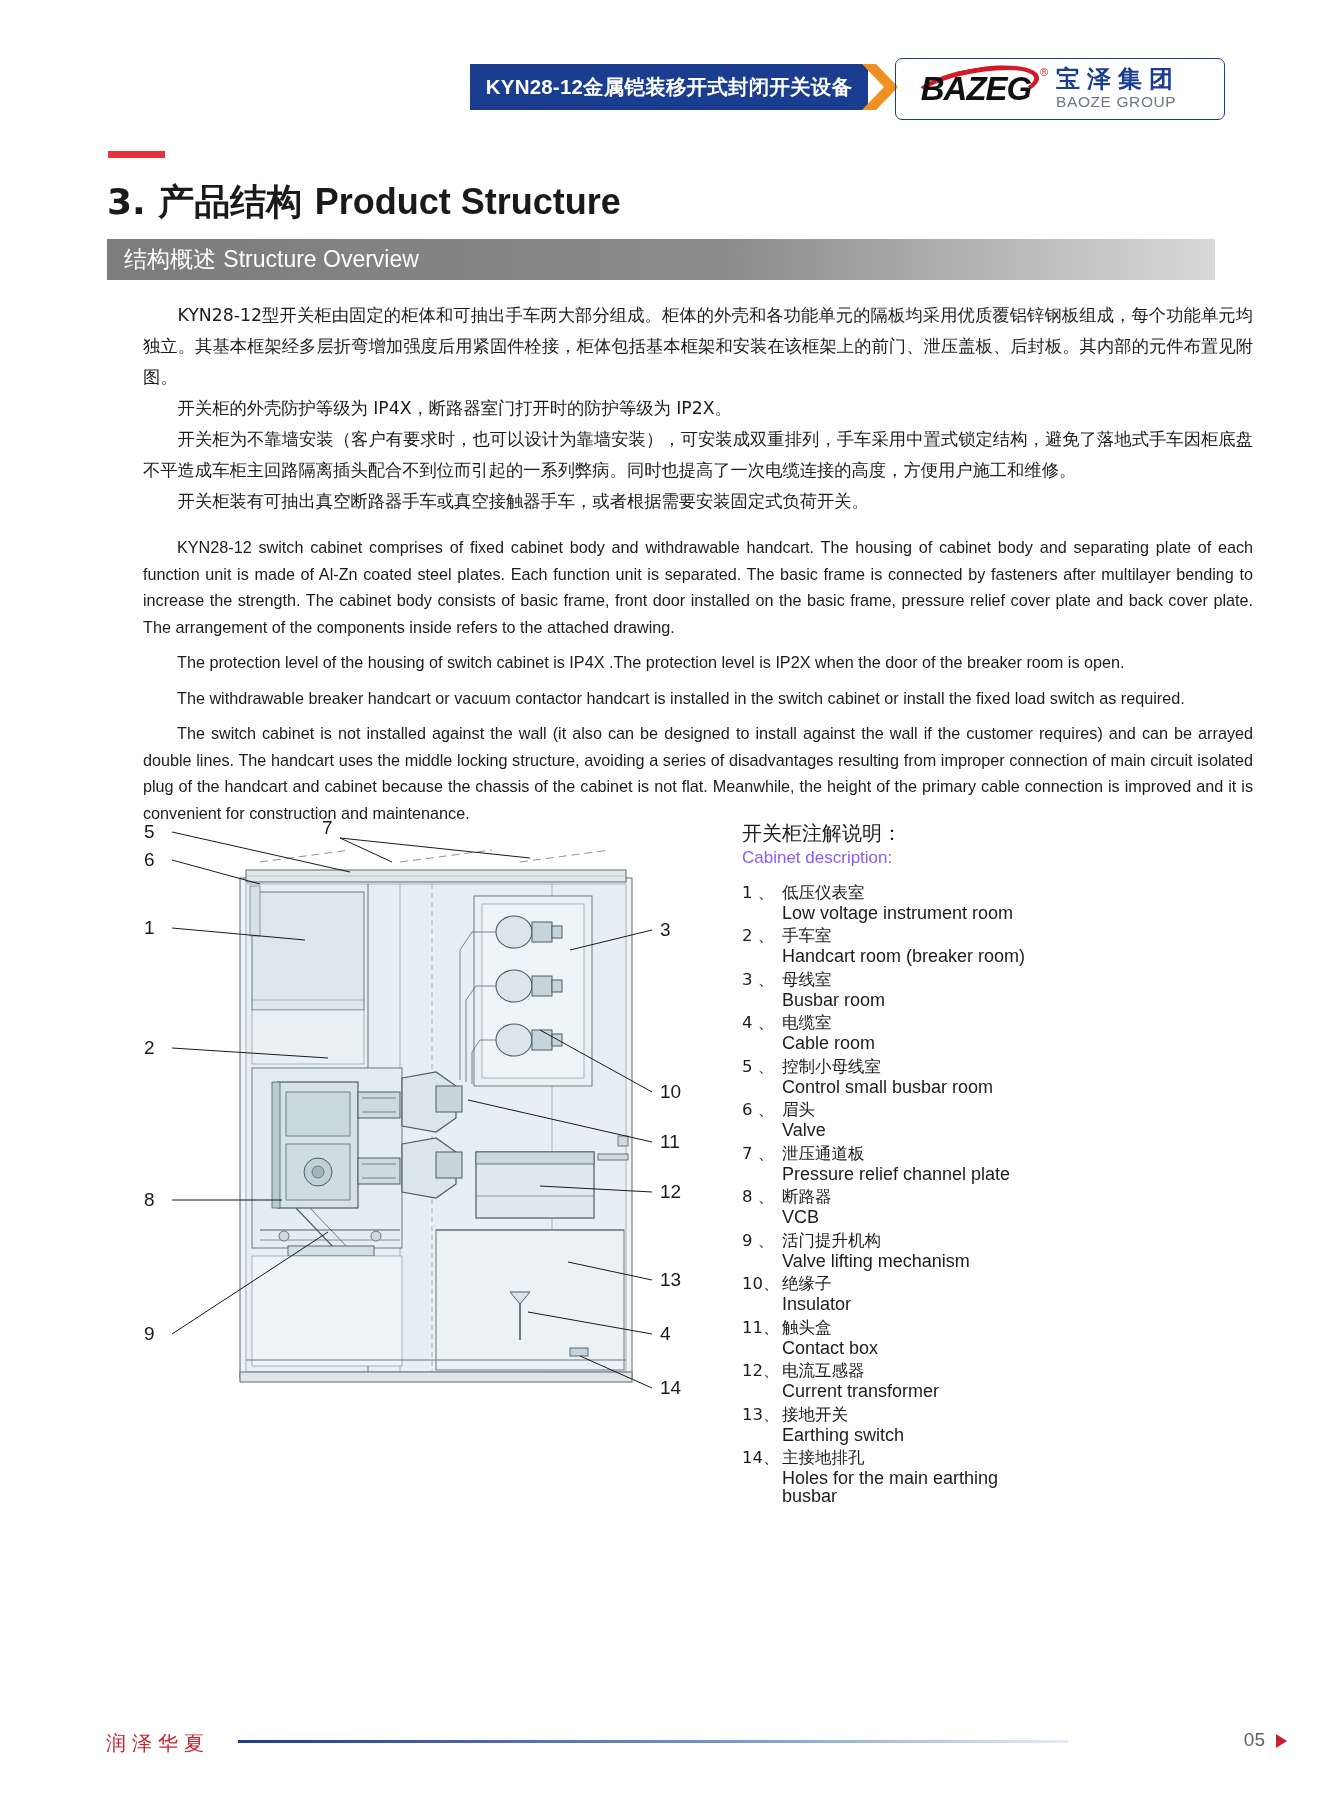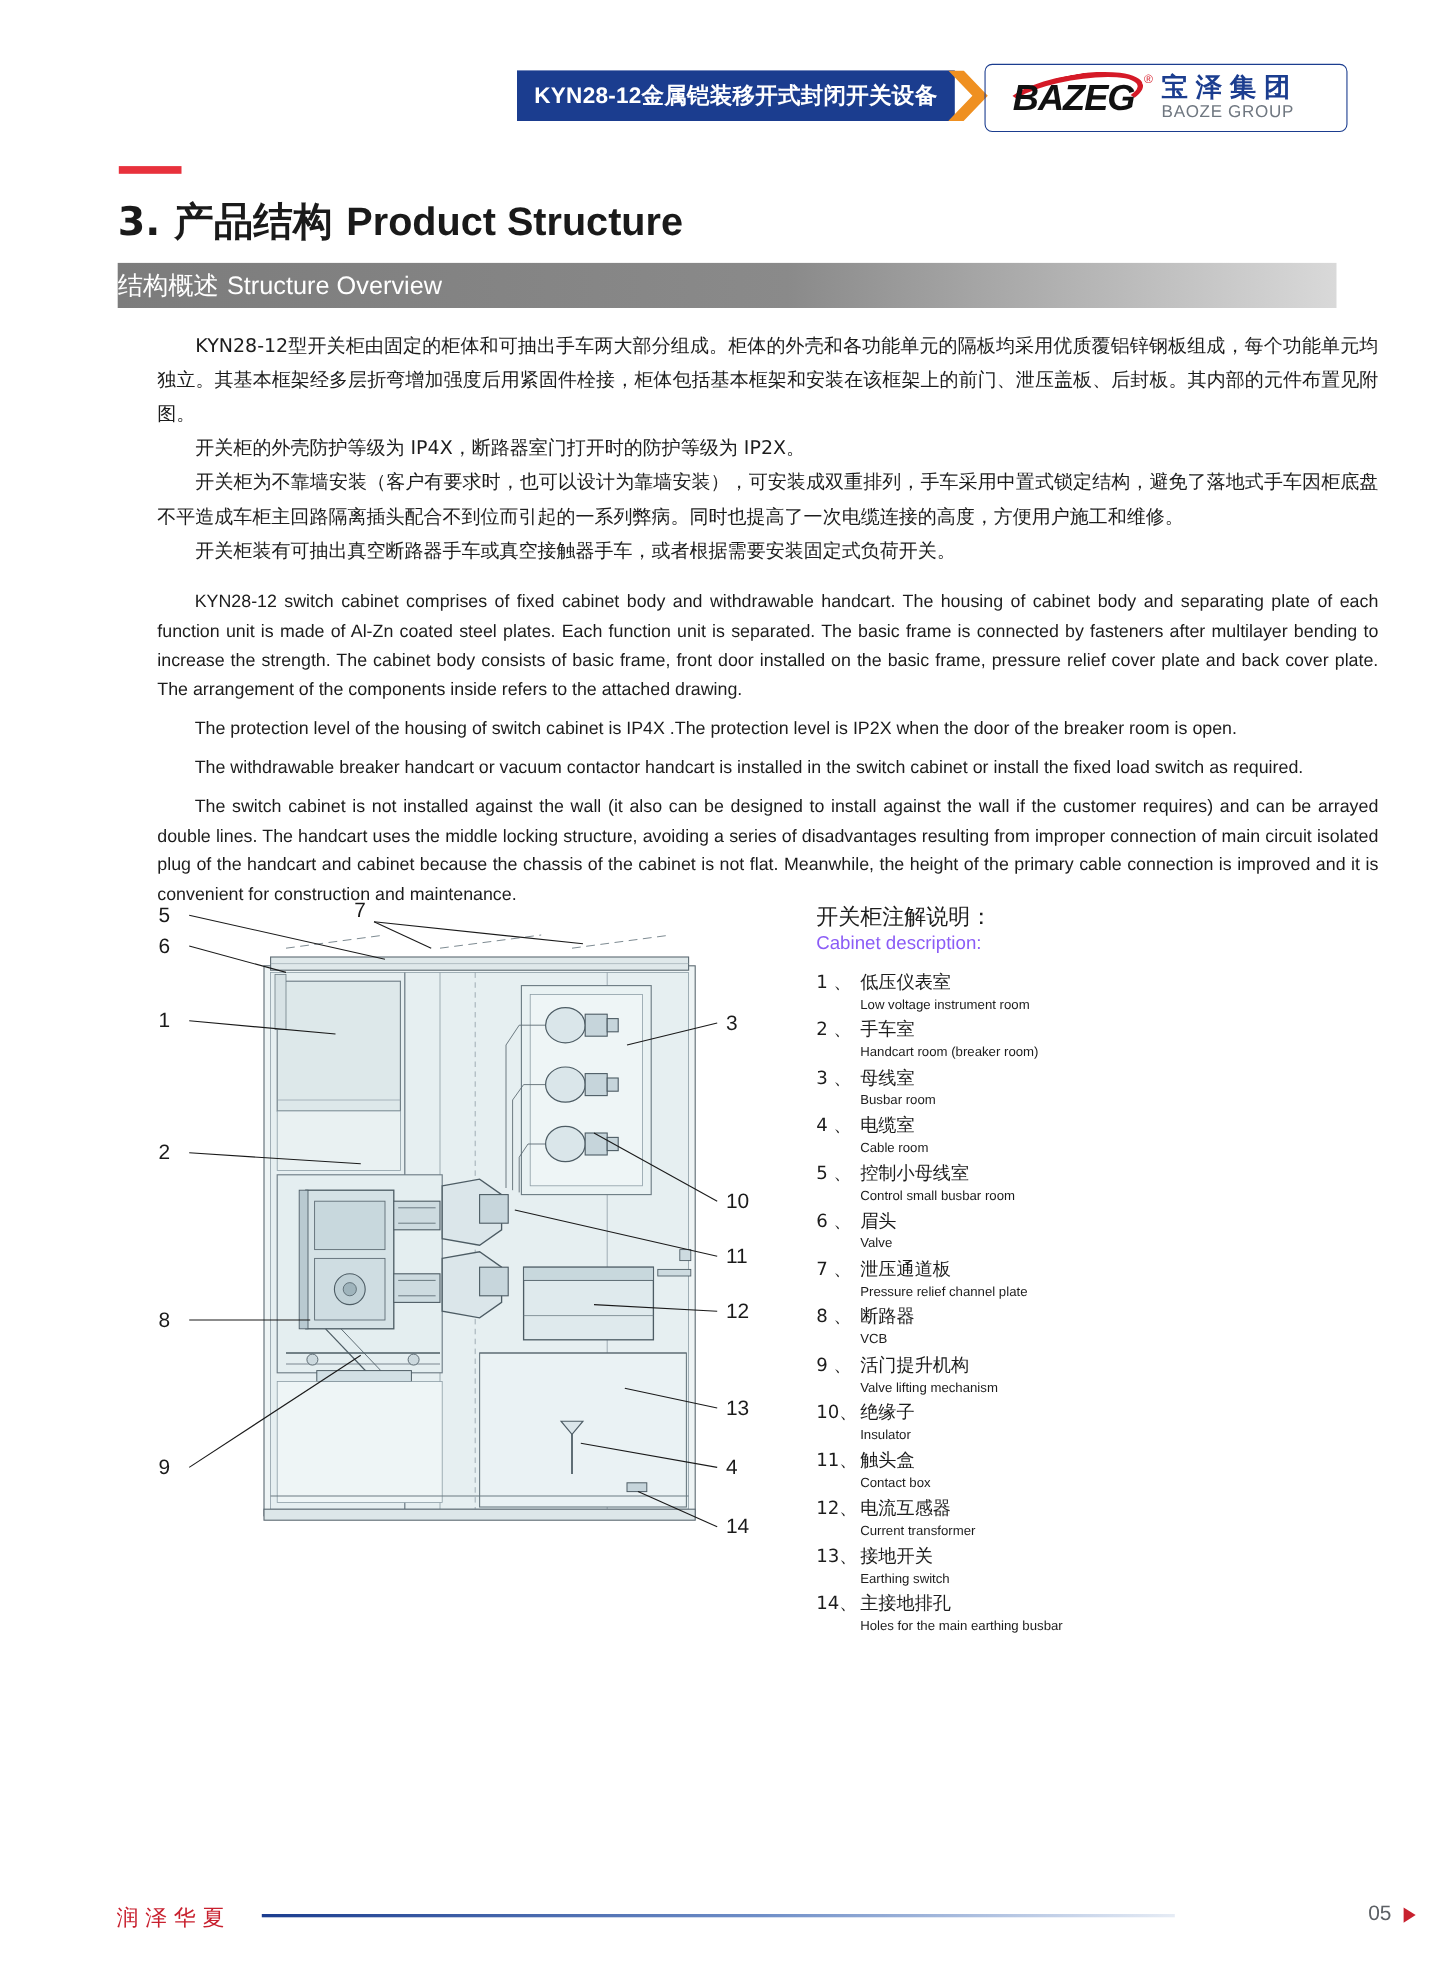--- a/index.html
+++ b/index.html
@@ -64,21 +64,21 @@
   .page-title {
     position: absolute; top: 178px; left: 107px;
     font-size: 36px; font-weight: bold; color: #1a1a1a; white-space: nowrap;
     font-family: "DejaVu Sans", sans-serif;
   }
   .page-title .en { font-family: "Liberation Sans", sans-serif; }
 
   .section-bar {
     position: absolute; top: 239px; left: 107px; width: 1108px; height: 41px;
     background: linear-gradient(to right, #7c7c7c 0%, #8a8a8a 55%, #d9d9d9 100%);
-    display: flex; align-items: center; 
+    display: flex; align-items: center; padding-left: 17px;
   }
   .section-bar-txt {
     color: #ffffff; font-size: 23px; white-space: nowrap;
     font-family: "DejaVu Sans", sans-serif;
   }
 
   
   .body-area { position: absolute; top: 300px; left: 107px; width: 1110px; margin-left: 36px; }
   p.cn {
     font-family: "DejaVu Sans", sans-serif;
@@ -112,21 +112,21 @@
   .legend-num {
     width: 40px; text-align: left; flex: 0 0 40px;
     font-family: "DejaVu Sans", sans-serif; font-size: 16.5px; color: #1c1c1c; line-height: 22px;
     white-space: nowrap;
   }
   .legend-txt { flex: 1; }
   .legend-cn {
     font-family: "DejaVu Sans", sans-serif; font-size: 16.5px; color: #1c1c1c; line-height: 22px;
   }
   .legend-en {
-    font-family: "Liberation Sans", sans-serif; font-size: 12px; color: #1c1c1c; line-height: 18px;
+    font-family: "Liberation Sans", sans-serif; font-size: 18px; color: #1c1c1c; line-height: 18px;
   }
 
   
   .footer { position: absolute; bottom: 0; left: 0; width: 1323px; height: 90px; }
   .footer-cn {
     position: absolute; left: 106px; top: 24px;
     font-family: "DejaVu Sans", sans-serif; font-size: 20px; color: #c8202e;
     letter-spacing: 6px; font-weight: normal;
   }
   .footer-line {

